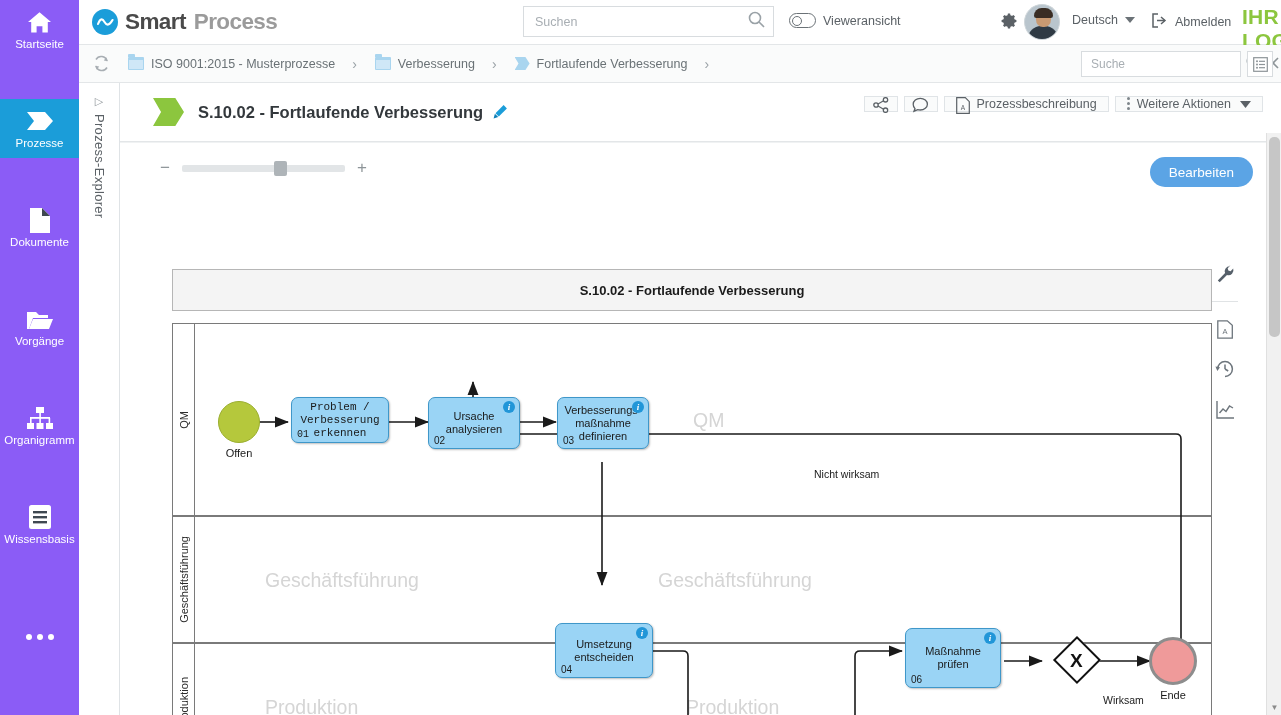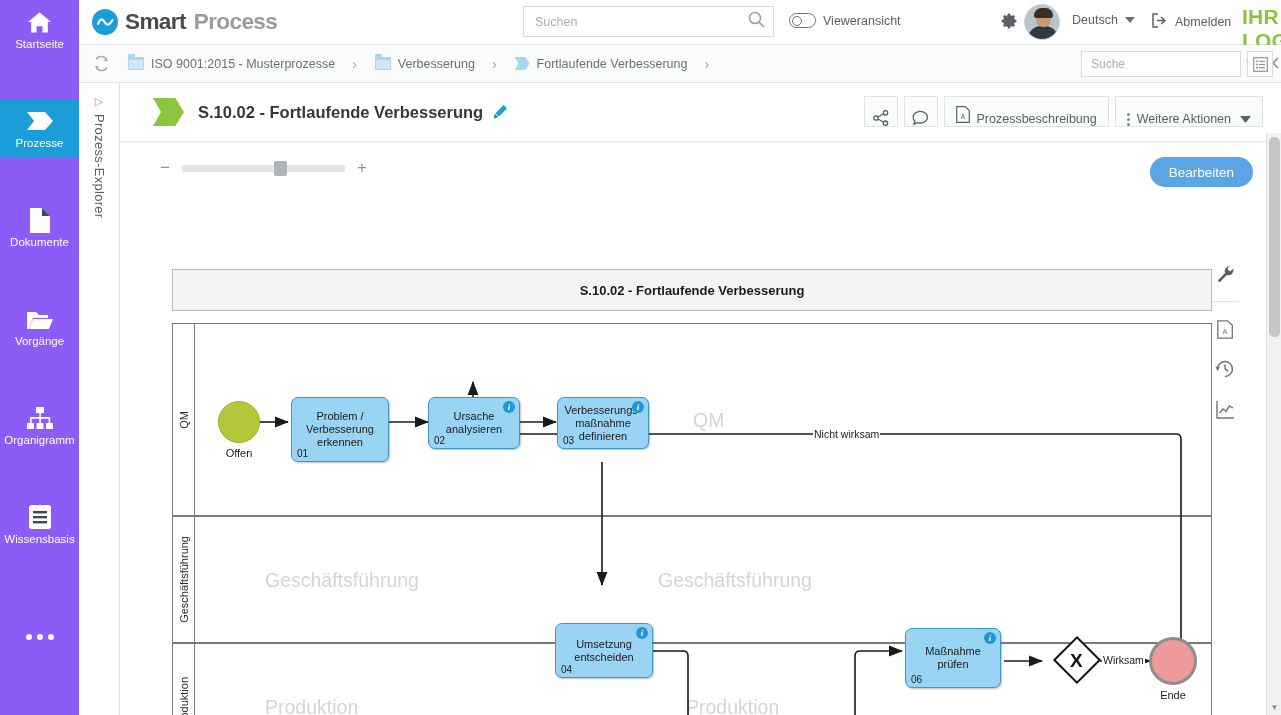--- a/index.html
+++ b/index.html
@@ -130,22 +130,22 @@
     border-bottom: 1px solid #e3e6e8; display: flex; align-items: center;
   }
   .title-ico {
     width: 31px; height: 28px; margin-left: 33px; background: #8cc63e;
     clip-path: polygon(0 0, 72% 0, 100% 50%, 72% 100%, 0 100%, 26% 50%);
   }
   .page-title { margin-left: 14px; font-size: 16.5px; font-weight: bold; color: #33383c; white-space: nowrap; }
   .edit-pencil { margin-left: 9px; cursor: pointer; display: flex; }
   .tb-actions { position: absolute; right: 18px; top: 13px; display: flex; gap: 6px; align-items: center; }
   .tb-btn {
-    height: 31px; border: 1px solid #e0e4e7; background: #fafbfb; border-radius: 0;
-    display: flex; align-items: flex-end; gap: 7px; padding: 0 11px; font-size: 12.5px; color: #5b6166; cursor: pointer;
+    height: 16px; border: 1px solid #e0e4e7; background: #fafbfb; border-radius: 0;
+    display: flex; align-items: flex-start; gap: 7px; padding: 0 11px; font-size: 12.5px; color: #5b6166; cursor: pointer;
   }
   .tb-btn.icononly { width: 34px; justify-content: center; padding: 0; }
   .kebab { display:flex; flex-direction:column; gap:2px; }
   .kebab i { width:3px;height:3px;border-radius:50%;background:#7e868b;display:block; }
 
   
   .diagram-pane {
     position: absolute; left: 0; top: 59px; width: 1161px; height: 573px;
     background: #ffffff; border-top: 1px solid #f0f2f3;
   }
@@ -197,21 +197,21 @@
   .ev-end { background: #ef9a9a; border: 3px solid #8d8d8d; }
   .ev-label { position: absolute; font-size: 11px; color: #1a1a1a; text-align: center; white-space: nowrap; }
   .gateway {
     position: absolute; background: #fff; border: 2px solid #111; transform: rotate(45deg);
   }
   .gw-x {
     position: absolute; font-size: 19px; font-weight: bold; color: #111;
     font-family: "Liberation Sans", sans-serif;
   }
   .flow-label {
-    position: absolute; font-size: 10.5px; color: #1a1a1a; background: #fff; padding: 0 1px; white-space: nowrap;
+    position: absolute; font-size: 10.5px; color: #1a1a1a; background: #fff; padding: 0 1px; white-space: nowrap; margin-top: 40px;
   }
   svg.edges { position: absolute; left: 0; top: 0; width: 1040px; height: 440px; overflow: visible; pointer-events: none; }
 
   
   .right-tools {
     position: absolute; right: 38px; top: 118px; width: 36px;
     display: flex; flex-direction: column; align-items: center; gap: 14px;
   }
   .rt-btn { width: 26px; height: 26px; display: flex; align-items: center; justify-content: center; cursor: pointer; }
   .rt-div { width: 26px; height: 1px; background: #e0e3e5; }
@@ -542,21 +542,21 @@
           <path d="M648,457 L678,457 Q683,457 683,452 L683,333 Q683,328 688,328 L730,328" fill="none" stroke="#1a1a1a" stroke-width="1.6" marker-end="url(#ah)"></path>
 
           <line x1="832" y1="338" x2="870" y2="338" stroke="#1a1a1a" stroke-width="1.6" marker-end="url(#ah)"></line>
 
           <line x1="924" y1="338" x2="978" y2="338" stroke="#1a1a1a" stroke-width="1.6" marker-end="url(#ah)"></line>
         </svg>
 
         <div class="ev-circle ev-start" style="left:46px; top:78px; width:42px; height:42px;"></div>
         <span class="ev-label" style="left:36px; top:124px; width:62px;">Offen</span>
 
-        <div class="task" style="left:119px; top:74px; width:98px; height:65px;">
+        <div class="task" style="left:119px; top:74px; width:98px; height:46px;font-family:Liberation Mono, monospace;">
           <span class="task-label">Problem /<br>Verbesserung<br>erkennen</span>
           <span class="task-num">01</span>
         </div>
 
         <div class="task" style="left:256px; top:74px; width:92px; height:52px;">
           <span class="task-label">Ursache<br>analysieren</span>
           <span class="task-num">02</span>
           <span class="info-ico">i</span>
         </div>
 

